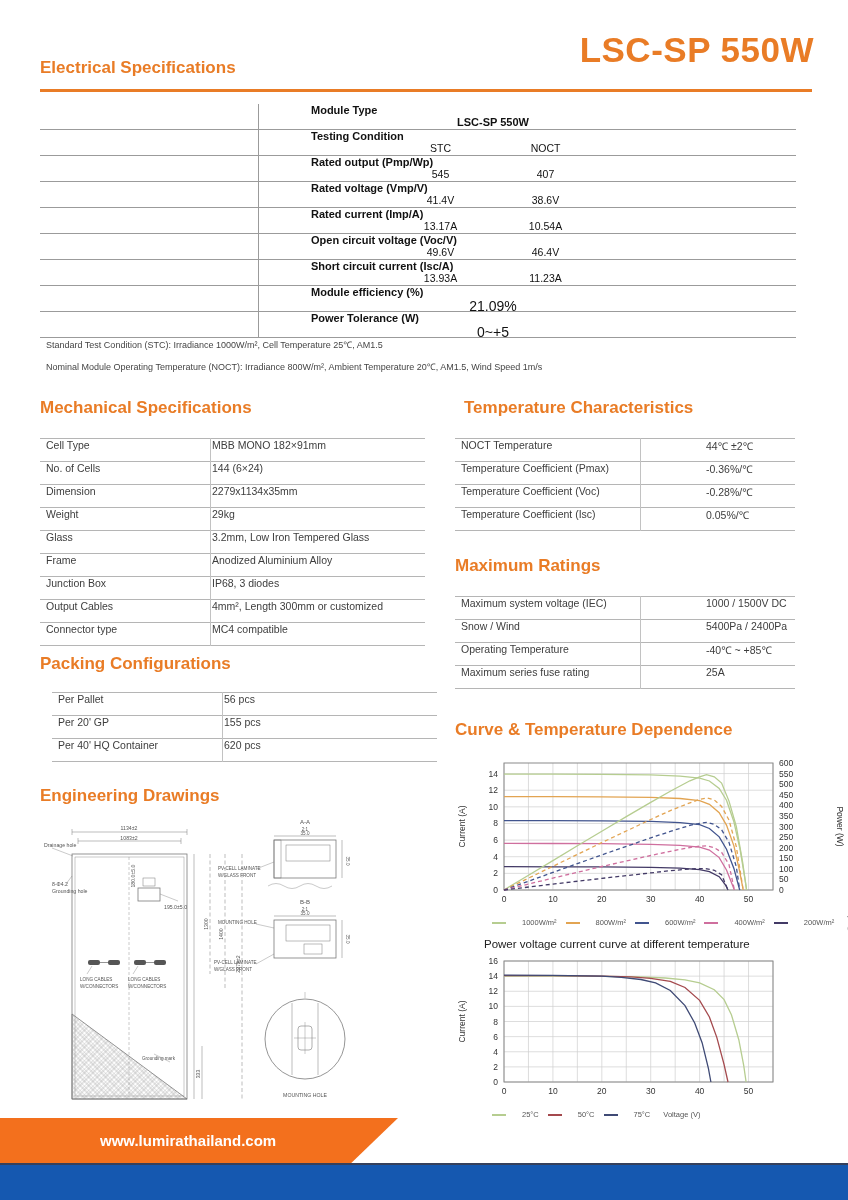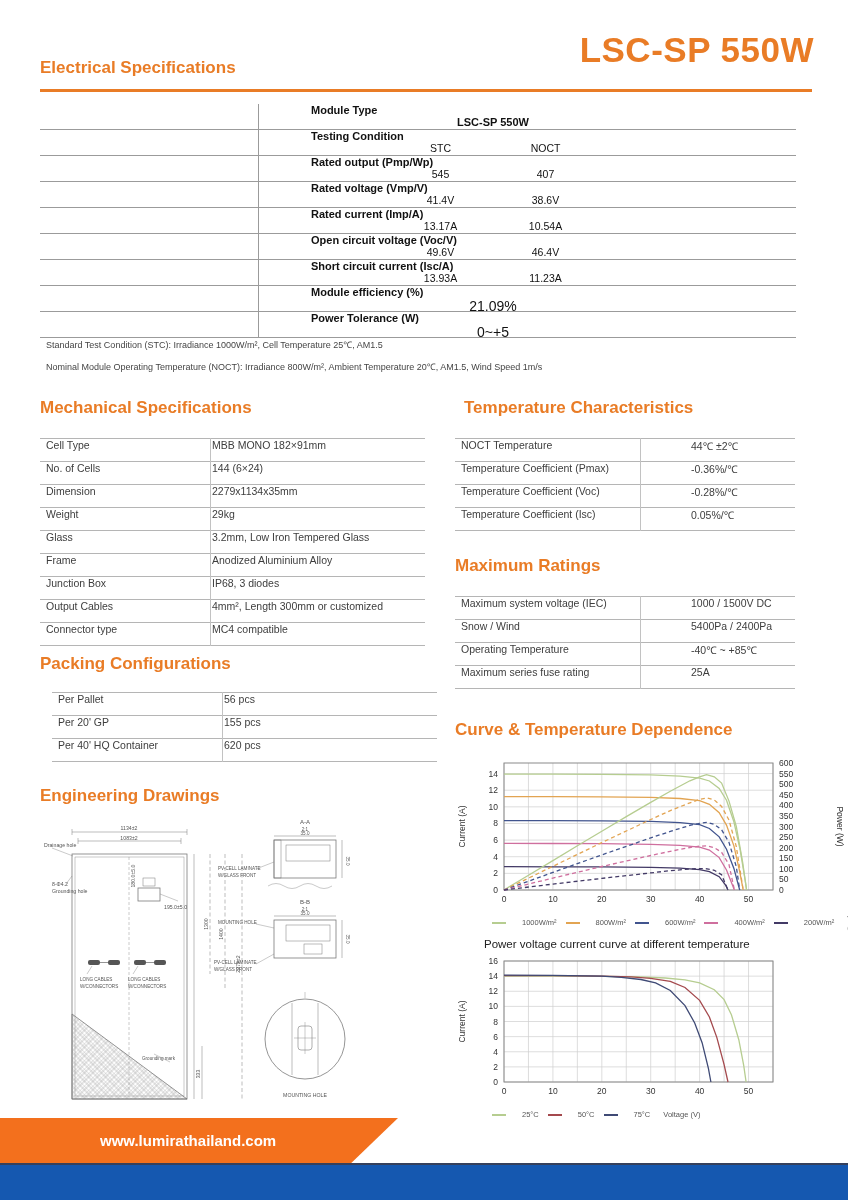--- a/index.html
+++ b/index.html
@@ -26,21 +26,21 @@
 
   
   .spec{position:absolute;font-size:10.5px;color:#3d3d3d;}
   .spec::before{content:'';position:absolute;left:var(--div);top:0;bottom:0;width:1px;background:#c2c2c2;}
   .srow{display:flex;height:22px;align-items:flex-start;border-bottom:1px solid #b5b5b5;}
   .srow:first-child{border-top:1px solid #b5b5b5;}
   .sl{width:var(--div);padding-left:6px;box-sizing:border-box;}
   .sv{flex:1;padding-left:2px;}
   .spec.mech{left:40px;top:438px;width:385px;--div:170px;}
   .spec.temp{left:455px;top:438px;width:340px;--div:185px;}
-  .spec.temp .sv,.spec.maxr .sv{padding-left:51px;}
+  .spec.temp .sv,.spec.maxr .sv{padding-left:66px;}
   .spec.maxr{left:455px;top:596px;width:340px;--div:185px;}
   .spec.pack{left:52px;top:692px;width:385px;--div:170px;}
 
   
   .charts{position:absolute;left:452px;top:756px;width:393px;}
   .legend{display:flex;align-items:center;gap:9px;font-size:7.5px;color:#555;
           padding-left:40px;height:13px;}
   .lg-item{display:flex;align-items:center;gap:16px;}
   .lg-line{display:inline-block;width:14px;height:2px;background:#999;}
   .lg-axis{margin-left:4px;color:#555;}

